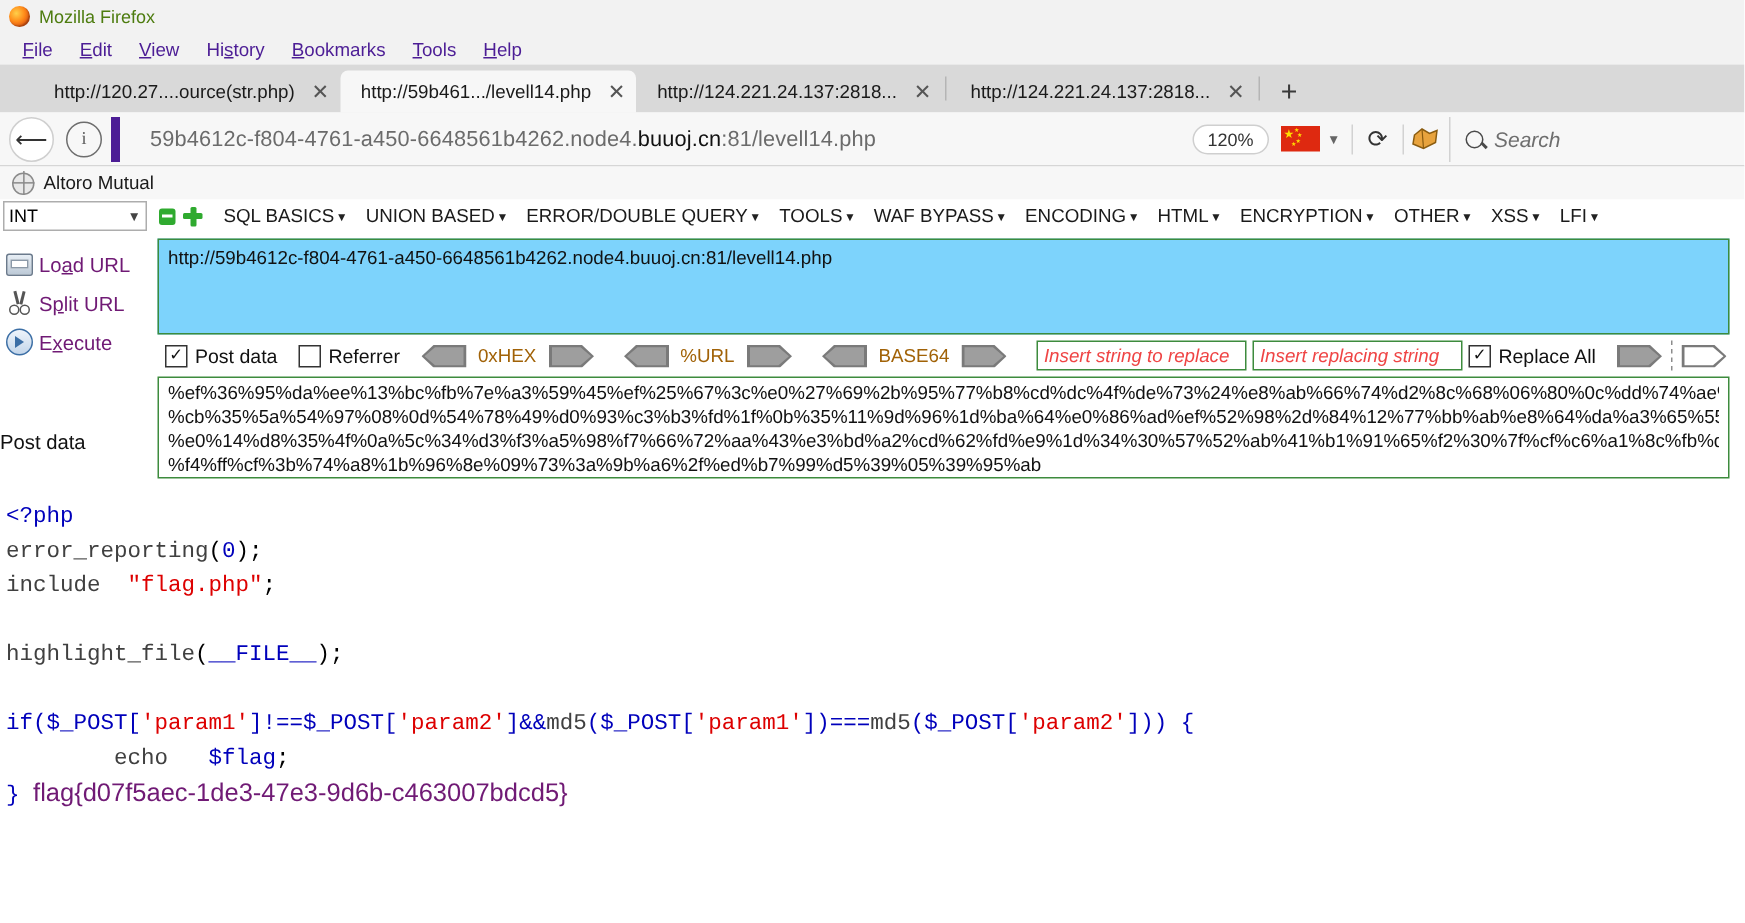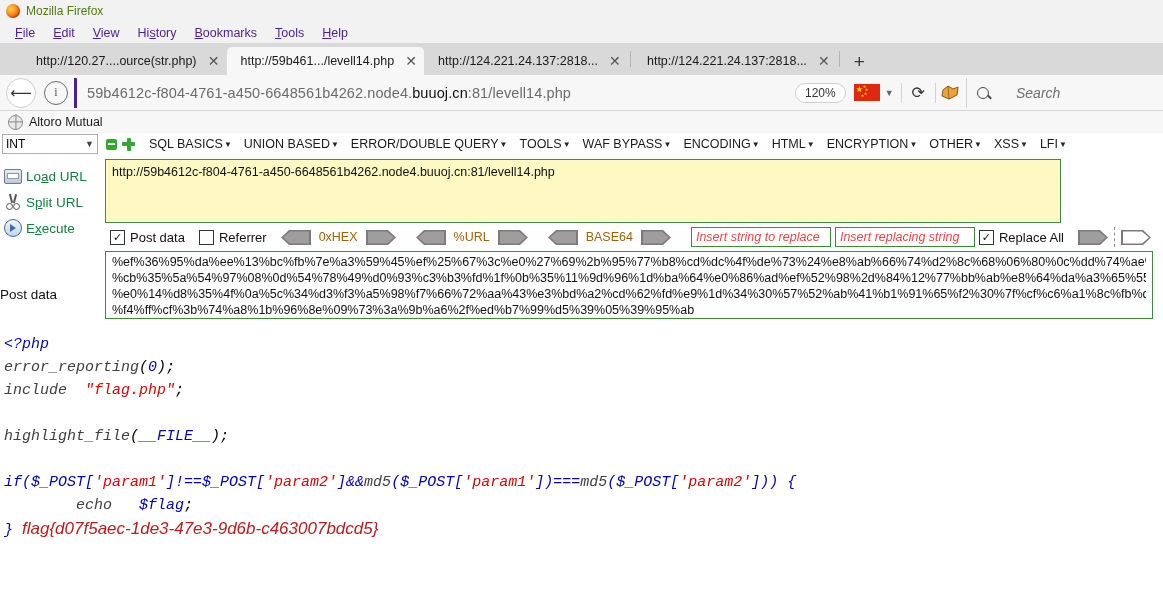--- a/index.html
+++ b/index.html
@@ -34,38 +34,38 @@
   .newtab{font-size:19px;color:#3a3a3a;line-height:1;padding:0 12px;margin-bottom:4px;}
 
   
   .navbar{height:35px;background:#f7f7f7;display:flex;align-items:center;padding:0 6px;
           border-bottom:1px solid #d6d6d6;}
   .nav-btn{width:28px;height:28px;border-radius:50%;border:1px solid #cfcfcf;background:#fff;
            display:flex;align-items:center;justify-content:center;font-size:15px;color:#333;flex:none;}
   .info-ico{width:22px;height:22px;border-radius:50%;border:1.6px solid #6d6d6d;color:#5a5a5a;
             display:flex;align-items:center;justify-content:center;font-size:12px;
             font-family:"Liberation Serif",serif;margin:0 6px 0 8px;flex:none;}
-  .urlbox{flex:1;height:30px;display:flex;align-items:center;border-left:3px solid #4c1d95;padding-left:10px;}
+  .urlbox{flex:1;height:30px;display:flex;align-items:center;border-left:6px solid #4c1d95;padding-left:20px;}
   .url{font-size:14.5px;color:#6b6b6b;white-space:nowrap;letter-spacing:.1px;}
   .url b{color:#111;font-weight:400;}
   .zoom-pill{border:1px solid #cfcfcf;border-radius:11px;background:#fff;font-size:12px;color:#333;
              padding:2px 9px;margin:0 8px;flex:none;}
   .cnflag{width:26px;height:17px;background:#de2910;position:relative;flex:none;}
   .cnflag i{position:absolute;color:#ffde00;font-style:normal;line-height:1;}
   .s1{font-size:8px;left:2px;top:2px;}
   .s2{font-size:4px;left:9px;top:1px;}
   .s3{font-size:4px;left:11px;top:4px;}
   .s4{font-size:4px;left:10px;top:8px;}
   .s5{font-size:4px;left:7px;top:10px;}
   .caret-dn{margin:0 7px 0 5px;color:#666;font-size:9px;flex:none;}
   .vsep{width:1px;height:20px;background:#d2d2d2;flex:none;}
   .reload{font-size:16px;color:#333;padding:0 10px;flex:none;}
   .ext-ico{width:20px;height:18px;margin:0 6px 0 4px;flex:none;position:relative;}
   .searchbox{width:180px;height:30px;display:flex;align-items:center;border-left:1px solid #d2d2d2;
-             padding-left:10px;flex:none;gap:20px;}
+             padding-left:10px;flex:none;}
   .mag{display:inline-block;width:10px;height:10px;border:1.7px solid #4a4a4a;border-radius:50%;
        position:relative;margin-right:7px;flex:none;}
   .mag:after{content:"";position:absolute;width:5px;height:1.7px;background:#4a4a4a;
              transform:rotate(45deg);right:-4px;bottom:0px;}
   .search-ph{font-size:14px;color:#6e6e6e;font-style:italic;}
 
   
   .bookmarks{height:22px;background:#f7f7f7;display:flex;align-items:center;padding:0 8px;}
   .globe{width:13px;height:13px;border-radius:50%;border:1.4px solid #8a8a8a;margin-right:6px;
          position:relative;flex:none;background:#e8e8e8;}
@@ -88,40 +88,40 @@
   .hb-plus:before{content:"";position:absolute;left:0;right:0;top:4.5px;height:4px;background:#2faa2f;border-radius:1px;}
   .hb-plus:after{content:"";position:absolute;top:0;bottom:0;left:4.5px;width:4px;background:#2faa2f;border-radius:1px;}
   .hb-item{font-size:12.5px;color:#1a1a1a;padding:0 6px;white-space:nowrap;}
   .hb-item .tri{font-size:8px;color:#222;margin-left:1px;vertical-align:1px;}
 
   
   .hb-body{display:flex;padding:4px 0 0 0;}
   .hb-left{width:105px;flex:none;padding-top:4px;}
   .hb-act{height:26px;display:flex;align-items:center;}
   .hb-act .ic{width:26px;display:flex;align-items:center;justify-content:center;flex:none;}
-  .hb-act .tx{font-size:13.5px;color:#15803d;}
+  .hb-act .tx{font-size:13.5px;color:#701a75;}
   .hb-act .tx u{text-decoration:underline;}
   .load-ico{width:16px;height:13px;border:1.5px solid #6b7a8c;border-radius:2px;
             background:linear-gradient(#e7eef5,#bcc9d6);position:relative;}
   .load-ico:after{content:"";position:absolute;left:2px;right:2px;top:3px;height:4px;
                   background:#fff;border:1px solid #8b99a8;}
   .split-ico{width:16px;height:16px;position:relative;}
   .split-ico:before,.split-ico:after{content:"";position:absolute;top:0;width:1.5px;height:9px;background:#555;}
   .split-ico:before{left:5px;transform:rotate(-14deg);}
   .split-ico:after{left:9px;transform:rotate(14deg);}
   .split-ico span{position:absolute;width:5px;height:5px;border:1.5px solid #555;border-radius:50%;bottom:0;}
   .split-ico span.l{left:1px;} .split-ico span.r{right:1px;}
   .exec-ico{width:16px;height:16px;border-radius:50%;border:1.6px solid #3b6ea5;
             background:linear-gradient(#eef4fb,#c4d6ea);position:relative;}
   .exec-ico:after{content:"";position:absolute;left:5px;top:3.5px;border-left:6px solid #3b6ea5;
                   border-top:4px solid transparent;border-bottom:4px solid transparent;}
   .postlabel{font-size:13.5px;color:#111;padding-top:46px;}
 
   .hb-right{flex:1;padding-right:2px;}
-  .url-area{width:956px;height:64px;border:1px solid #3d8b3d;background:#fef9c3;
+  .url-area{width:1048px;height:64px;border:1px solid #3d8b3d;background:#7dd3fc;
             font-family:"Liberation Sans",sans-serif;font-size:12.5px;color:#111;
             padding:4px 6px;box-sizing:border-box;overflow:hidden;white-space:pre-wrap;
             line-height:16px;}
   .opts{display:flex;align-items:center;height:28px;gap:0;padding-left:5px;}
   .chk{width:13px;height:13px;border:1.3px solid #333;background:#fff;display:inline-flex;
        align-items:center;justify-content:center;font-size:11px;line-height:1;color:#111;flex:none;}
   .opt-lbl{font-size:13px;color:#111;margin:0 14px 0 5px;white-space:nowrap;}
   .arr{width:30px;height:15px;flex:none;}
   .enc-grp{display:flex;align-items:center;margin-right:20px;}
   .enc-name{font-size:12.5px;color:#a16207;margin:0 8px;white-space:nowrap;}
@@ -130,27 +130,27 @@
            display:flex;align-items:center;margin-right:4px;flex:none;overflow:hidden;}
   .dash-sep{width:0;border-left:1px dashed #8c8c8c;height:20px;margin:0 6px;flex:none;}
   .post-area{width:1048px;height:68px;border:1px solid #3d8b3d;background:#fff;
              font-family:"Liberation Sans",sans-serif;font-size:12.5px;color:#111;
              padding:2px 6px;box-sizing:border-box;overflow:hidden;line-height:16px;
              white-space:nowrap;}
   .post-area div{overflow:hidden;text-overflow:clip;}
 
   
   .php{padding:14px 0 0 4px;font-family:"Liberation Mono","DejaVu Sans Mono",monospace;
-       font-size:15px;line-height:23px;font-style:italic;}
+       font-size:15px;line-height:23px;}
   .php .ln{white-space:pre;}
   .kw{color:#0000BB;}
   .str{color:#DD0000;}
   .fn{color:#404040;}
   .blk{color:#000000;}
-  .flag{font-family:"Liberation Sans",sans-serif;font-size:17px;color:#b91c1c;}
+  .flag{font-family:"Liberation Sans",sans-serif;font-size:17px;color:#701a75;}
 </style>
 </head>
 <body>
 
 <div class="titlebar">
   <div class="ff-logo"></div>
   <div class="title-text">Mozilla Firefox</div>
 </div>
 
 <div class="menubar">

